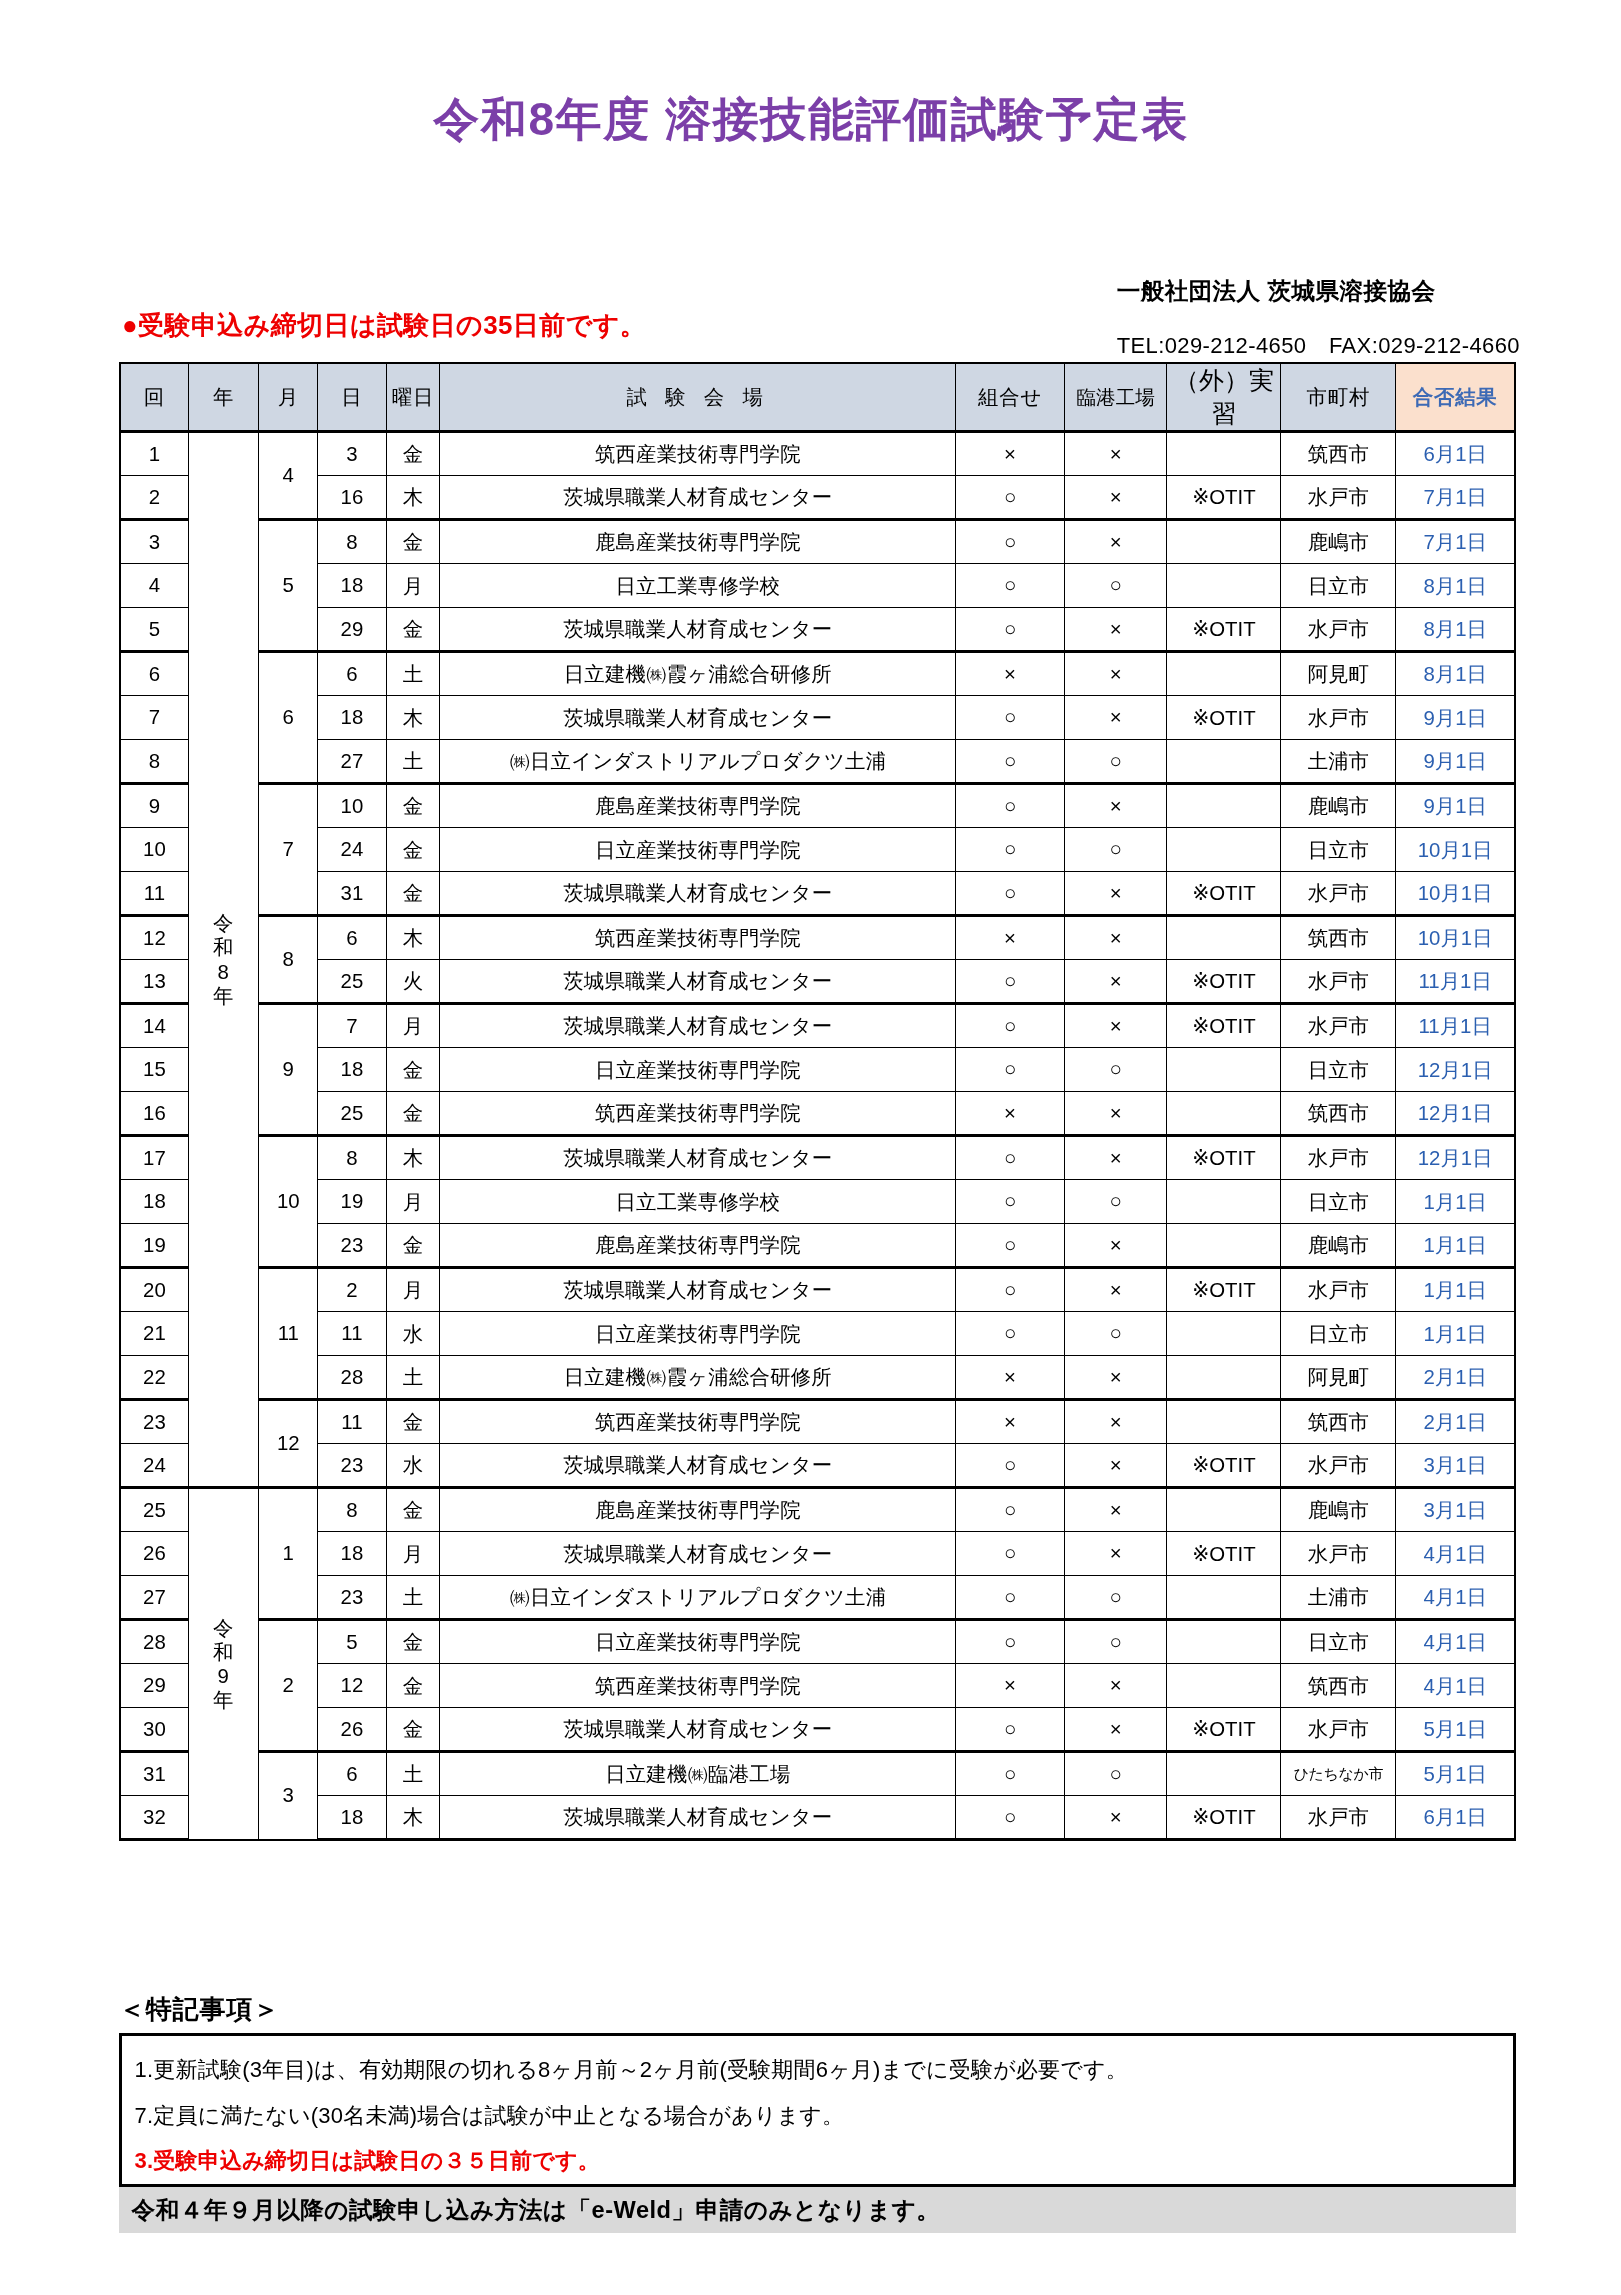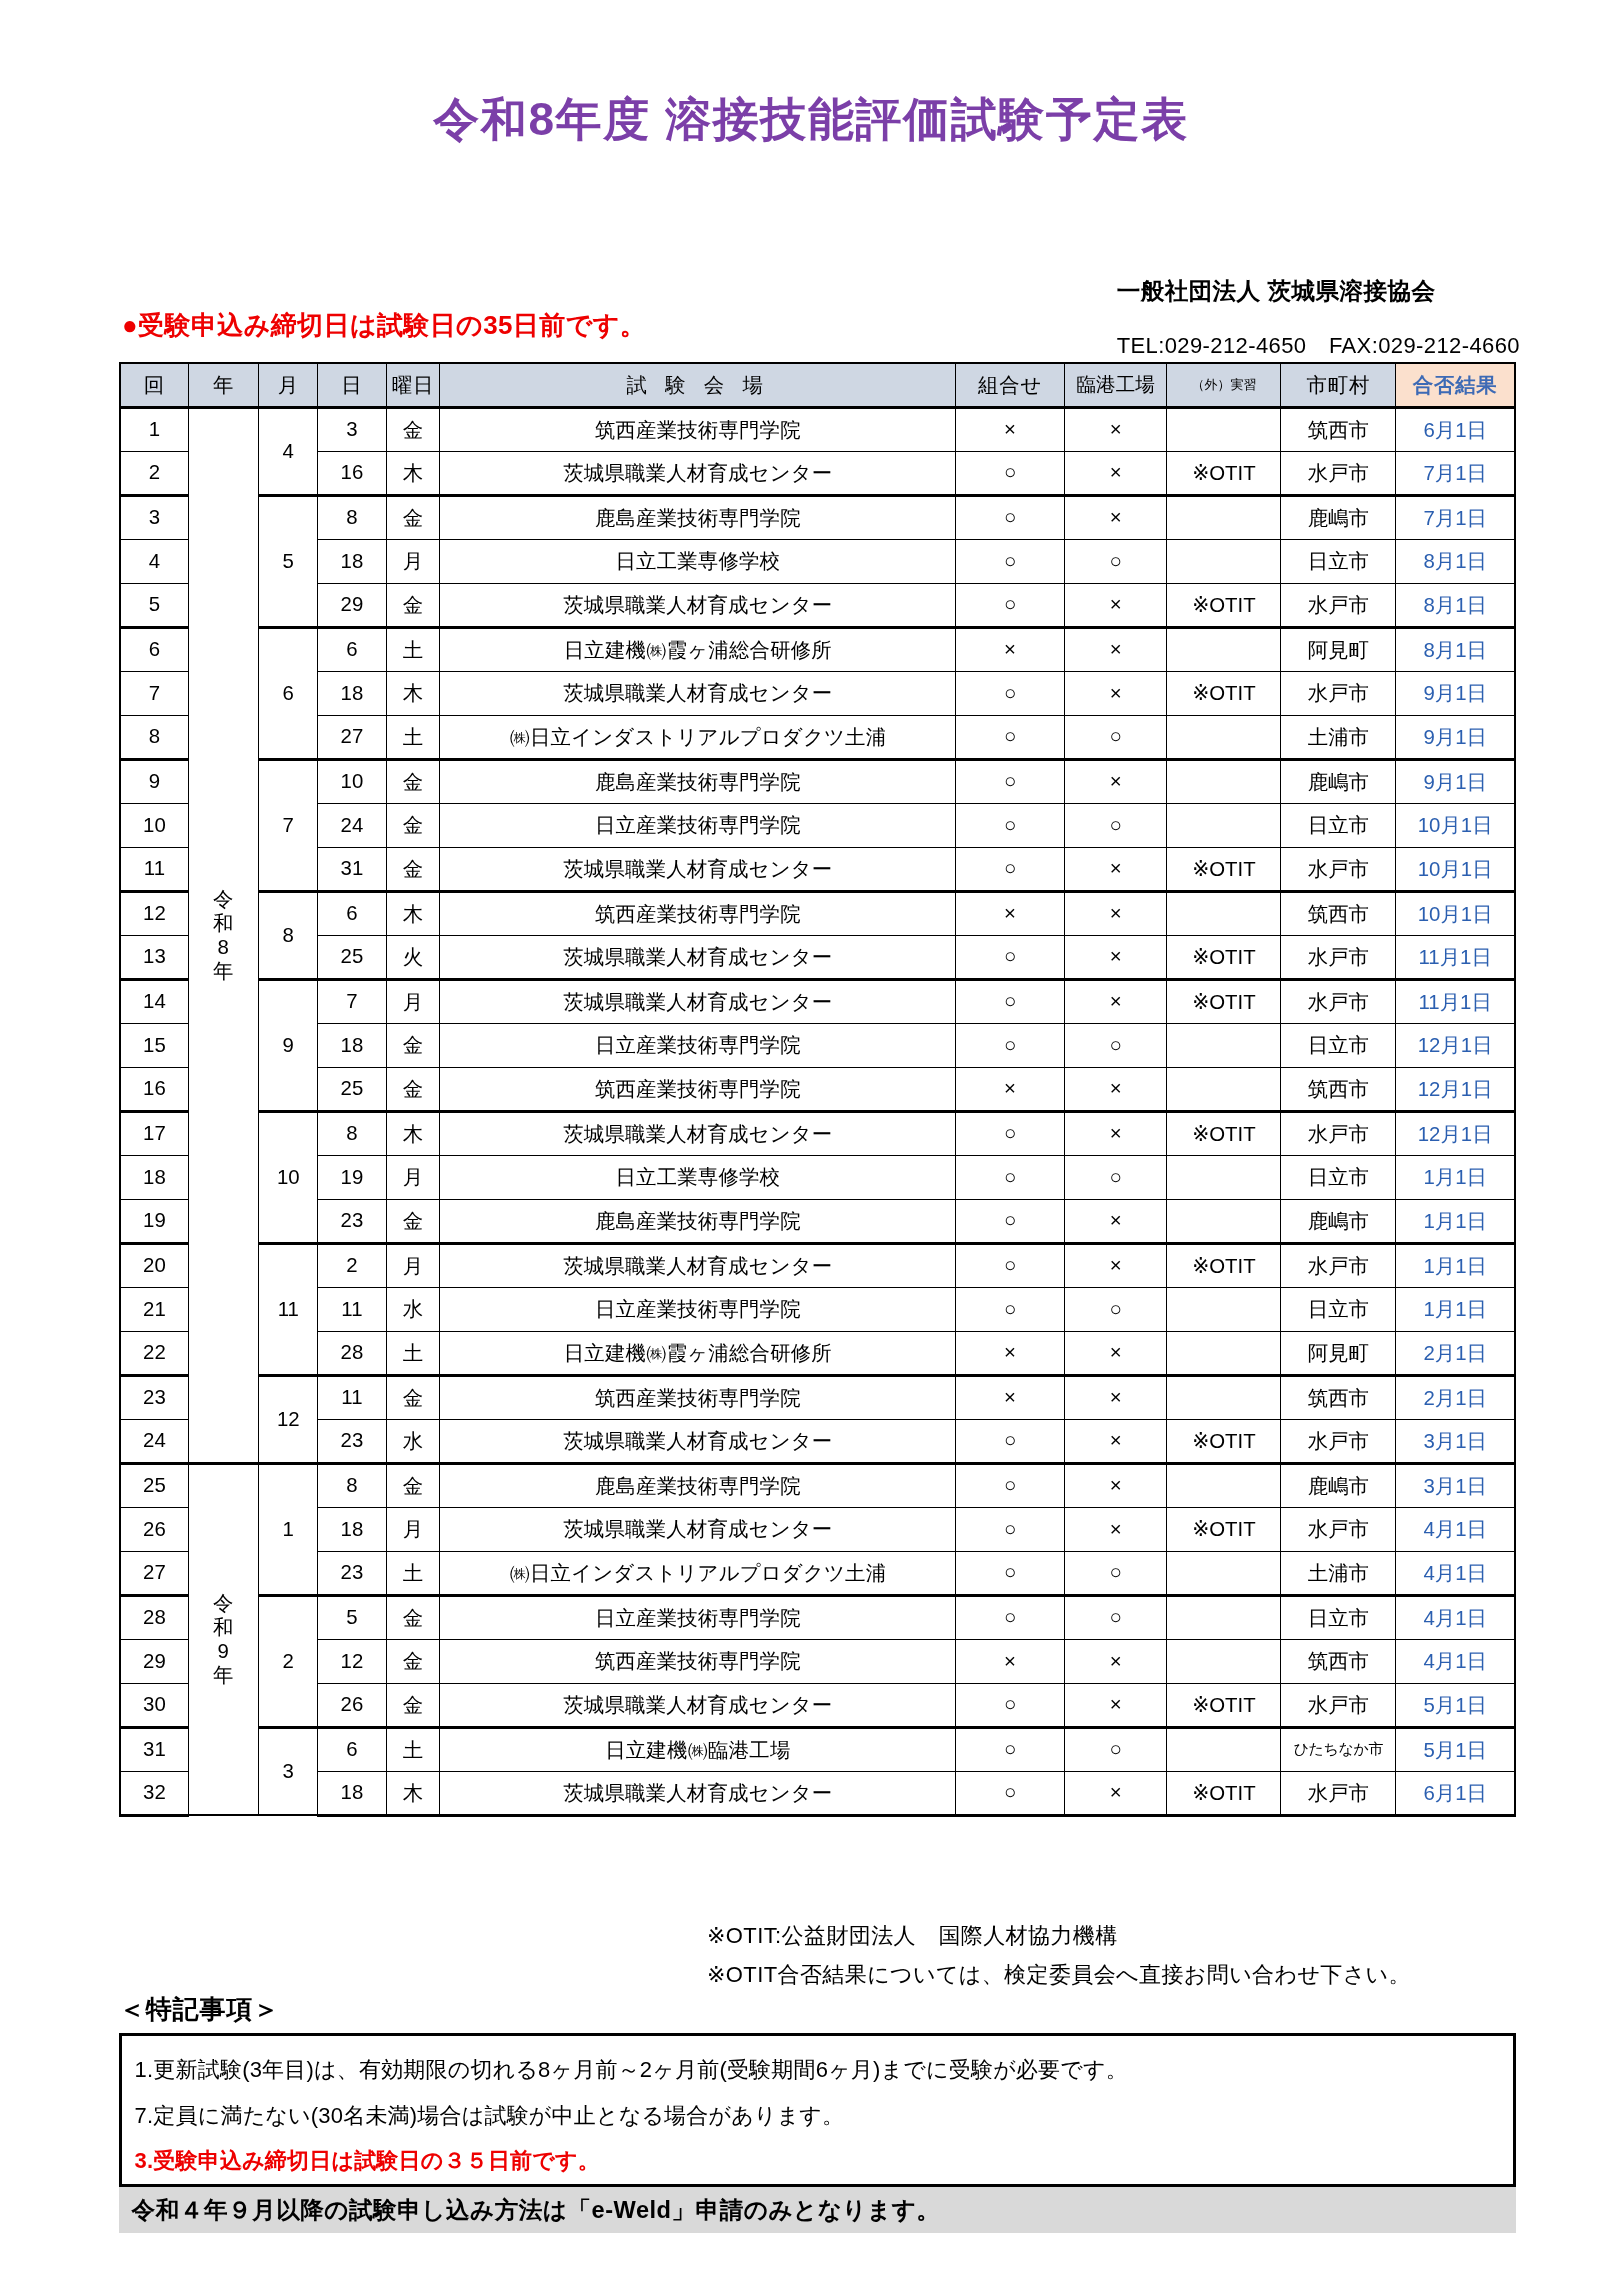--- a/index.html
+++ b/index.html
@@ -78,21 +78,21 @@
     border-bottom: 3.1px solid #000 !important;
     letter-spacing: 0.8px;
   }
   thead th.venue-h { letter-spacing: 6.3px; }
   thead th.result-h {
     background: #fbe0cd !important;
     color: #3d6ab5;
     font-weight: bold;
   }
   thead th.gas-h { font-size: 19.6px; letter-spacing: 0px; }
-  thead th.ext-h { font-size: 13px; letter-spacing: 0px; }
+  thead th.ext-h { font-size: 25px; letter-spacing: 0px; }
 
   
   col.c-no     { width: 66px; }
   col.c-year   { width: 68px; }
   col.c-month  { width: 57px; }
   col.c-day    { width: 66px; }
   col.c-dow    { width: 52px; }
   col.c-venue  { width: 498px; }
   col.c-comb   { width: 105px; }
   col.c-gas    { width: 99px; }
@@ -609,24 +609,20 @@
             <td class="mark">○</td>
             <td class="mark">×</td>
             <td class="ext">※OTIT</td>
             <td class="city">水戸市</td>
             <td class="result">6月1日</td>
           </tr>
         </tbody>
     </table>
   </div>
 
-  <div class="otit-block">
-    <div class="otit-1">※OTIT:公益財団法人　国際人材協力機構</div>
-    <div class="otit-2">※OTIT合否結果については、検定委員会へ直接お問い合わせ下さい。</div>
-  </div>
 
   <div class="tokki-label">＜特記事項＞</div>
 
   <div class="notes-box" id="notes-box">
       <div class="note-line">1.更新試験(3年目)は、有効期限の切れる8ヶ月前～2ヶ月前(受験期間6ヶ月)までに受験が必要です。</div>
       <div class="note-line">7.定員に満たない(30名未満)場合は試験が中止となる場合があります。</div>
       <div class="note-line red">3.受験申込み締切日は試験日の３５日前です。</div>
     </div>
 
   <div class="eweld-bar">

